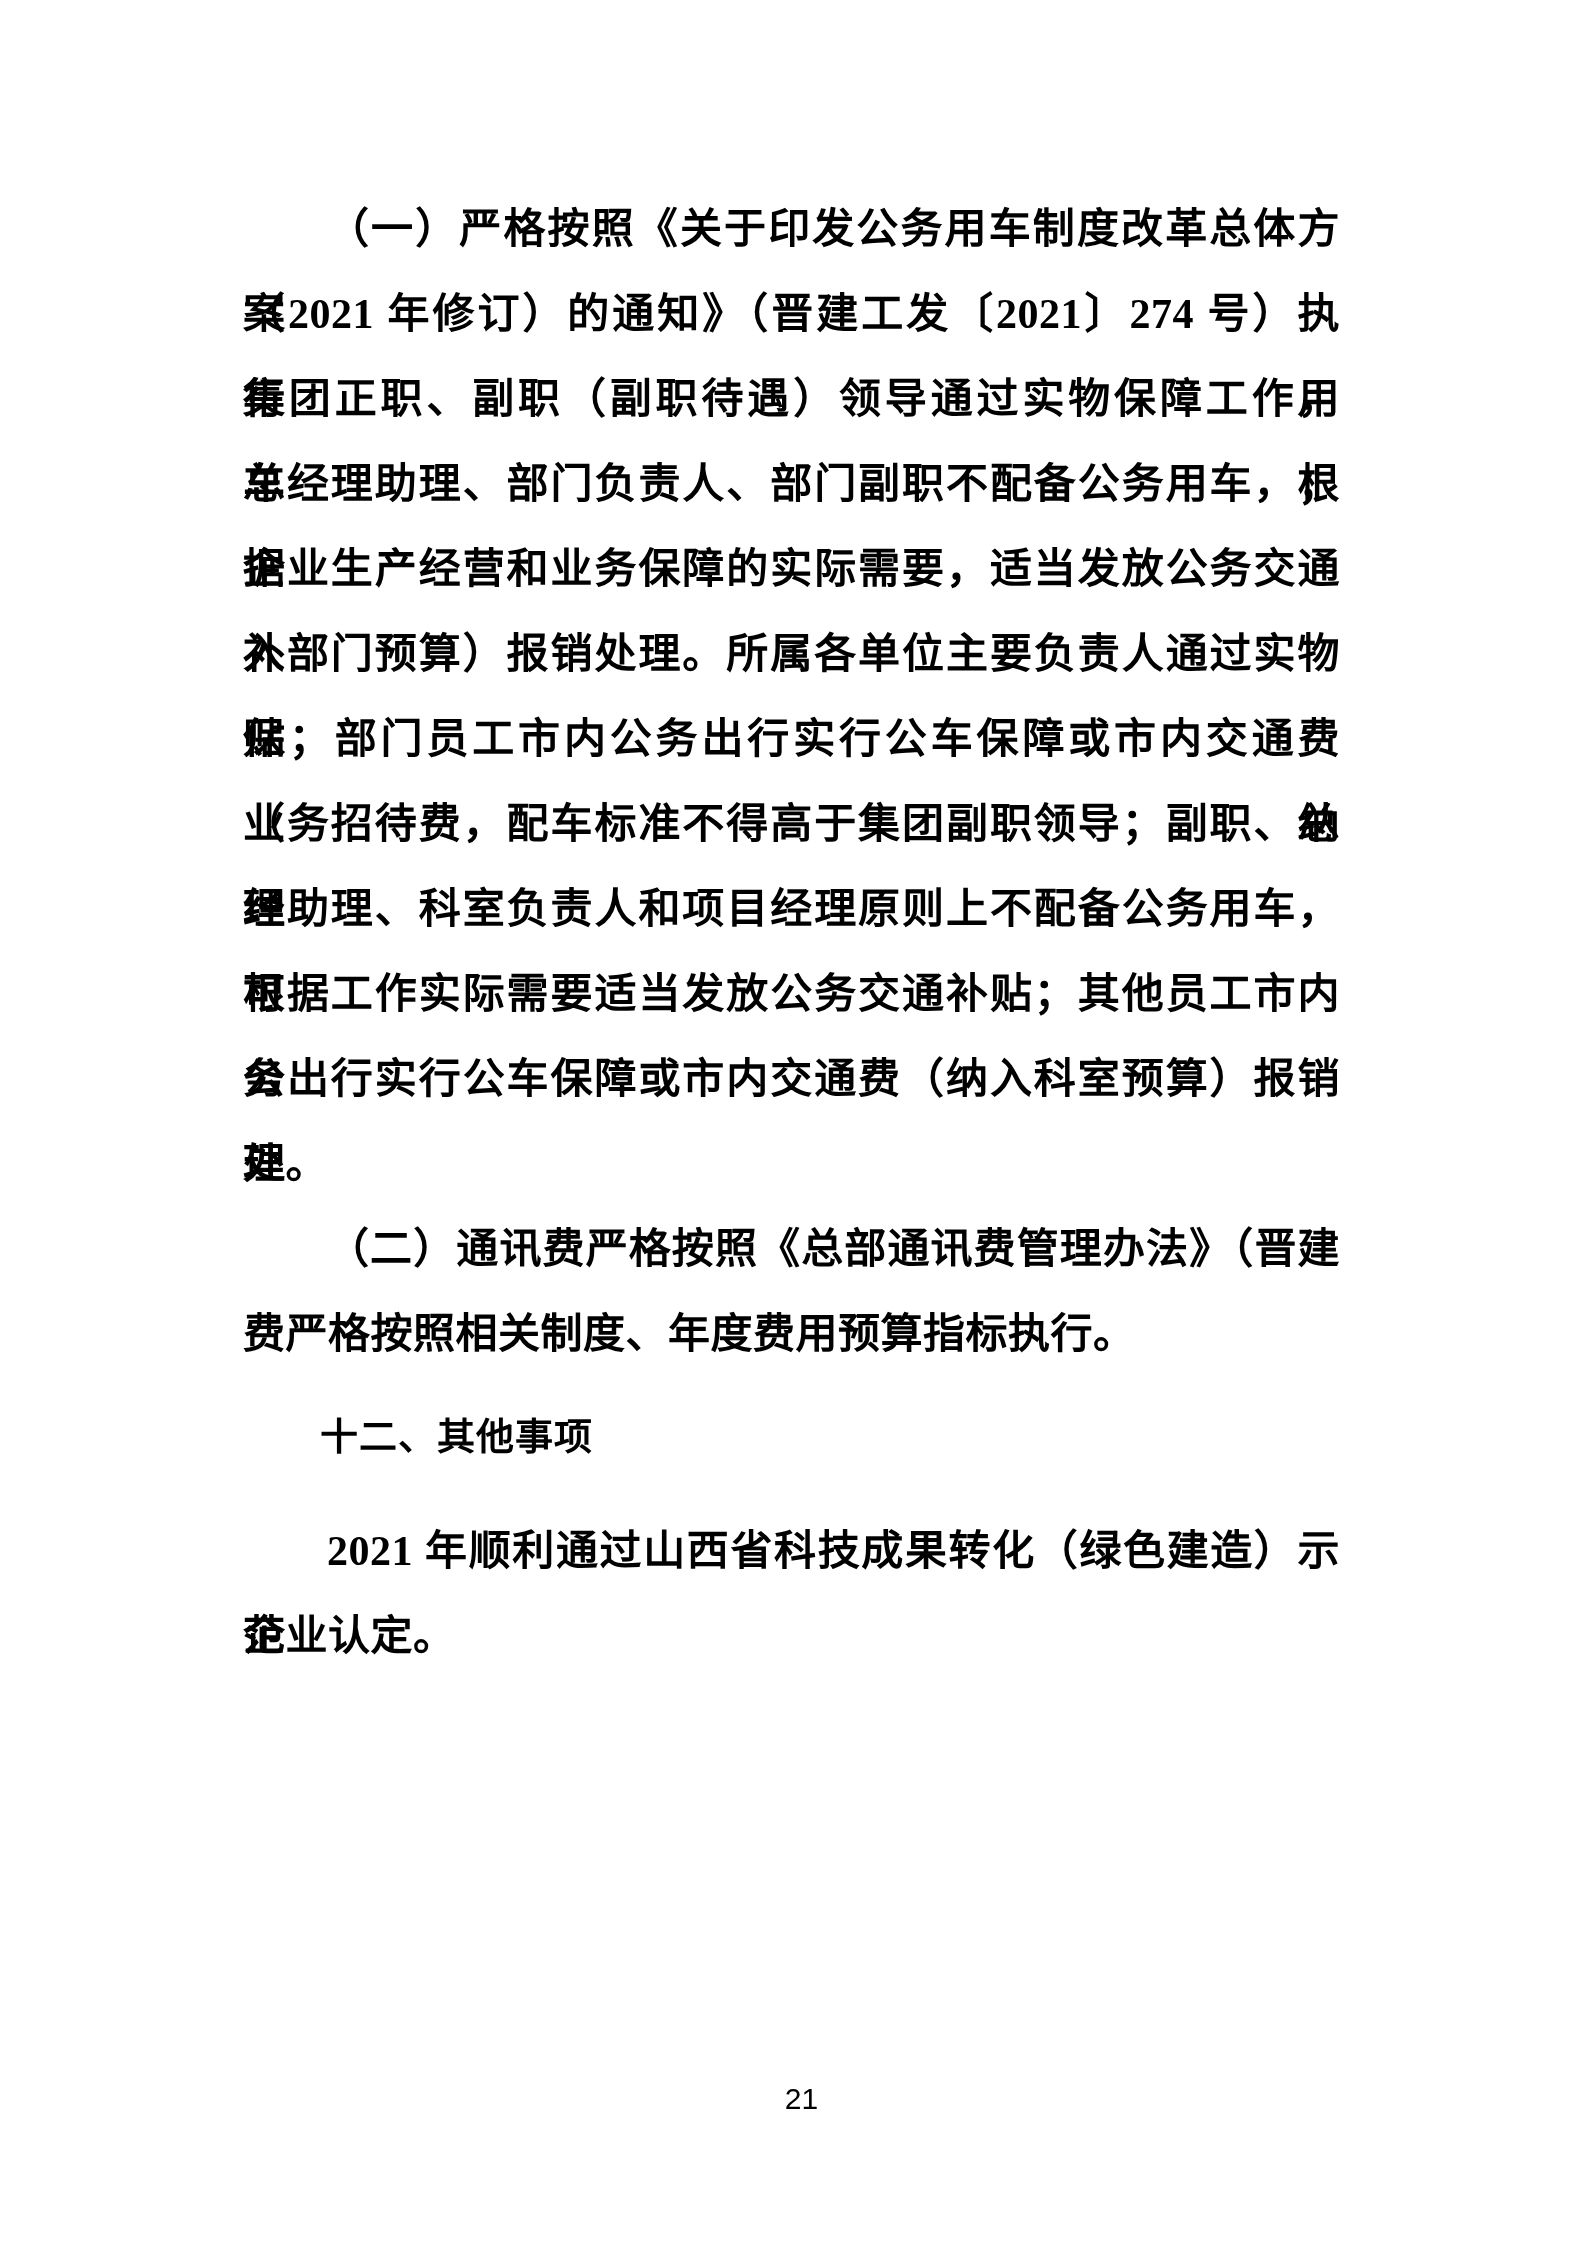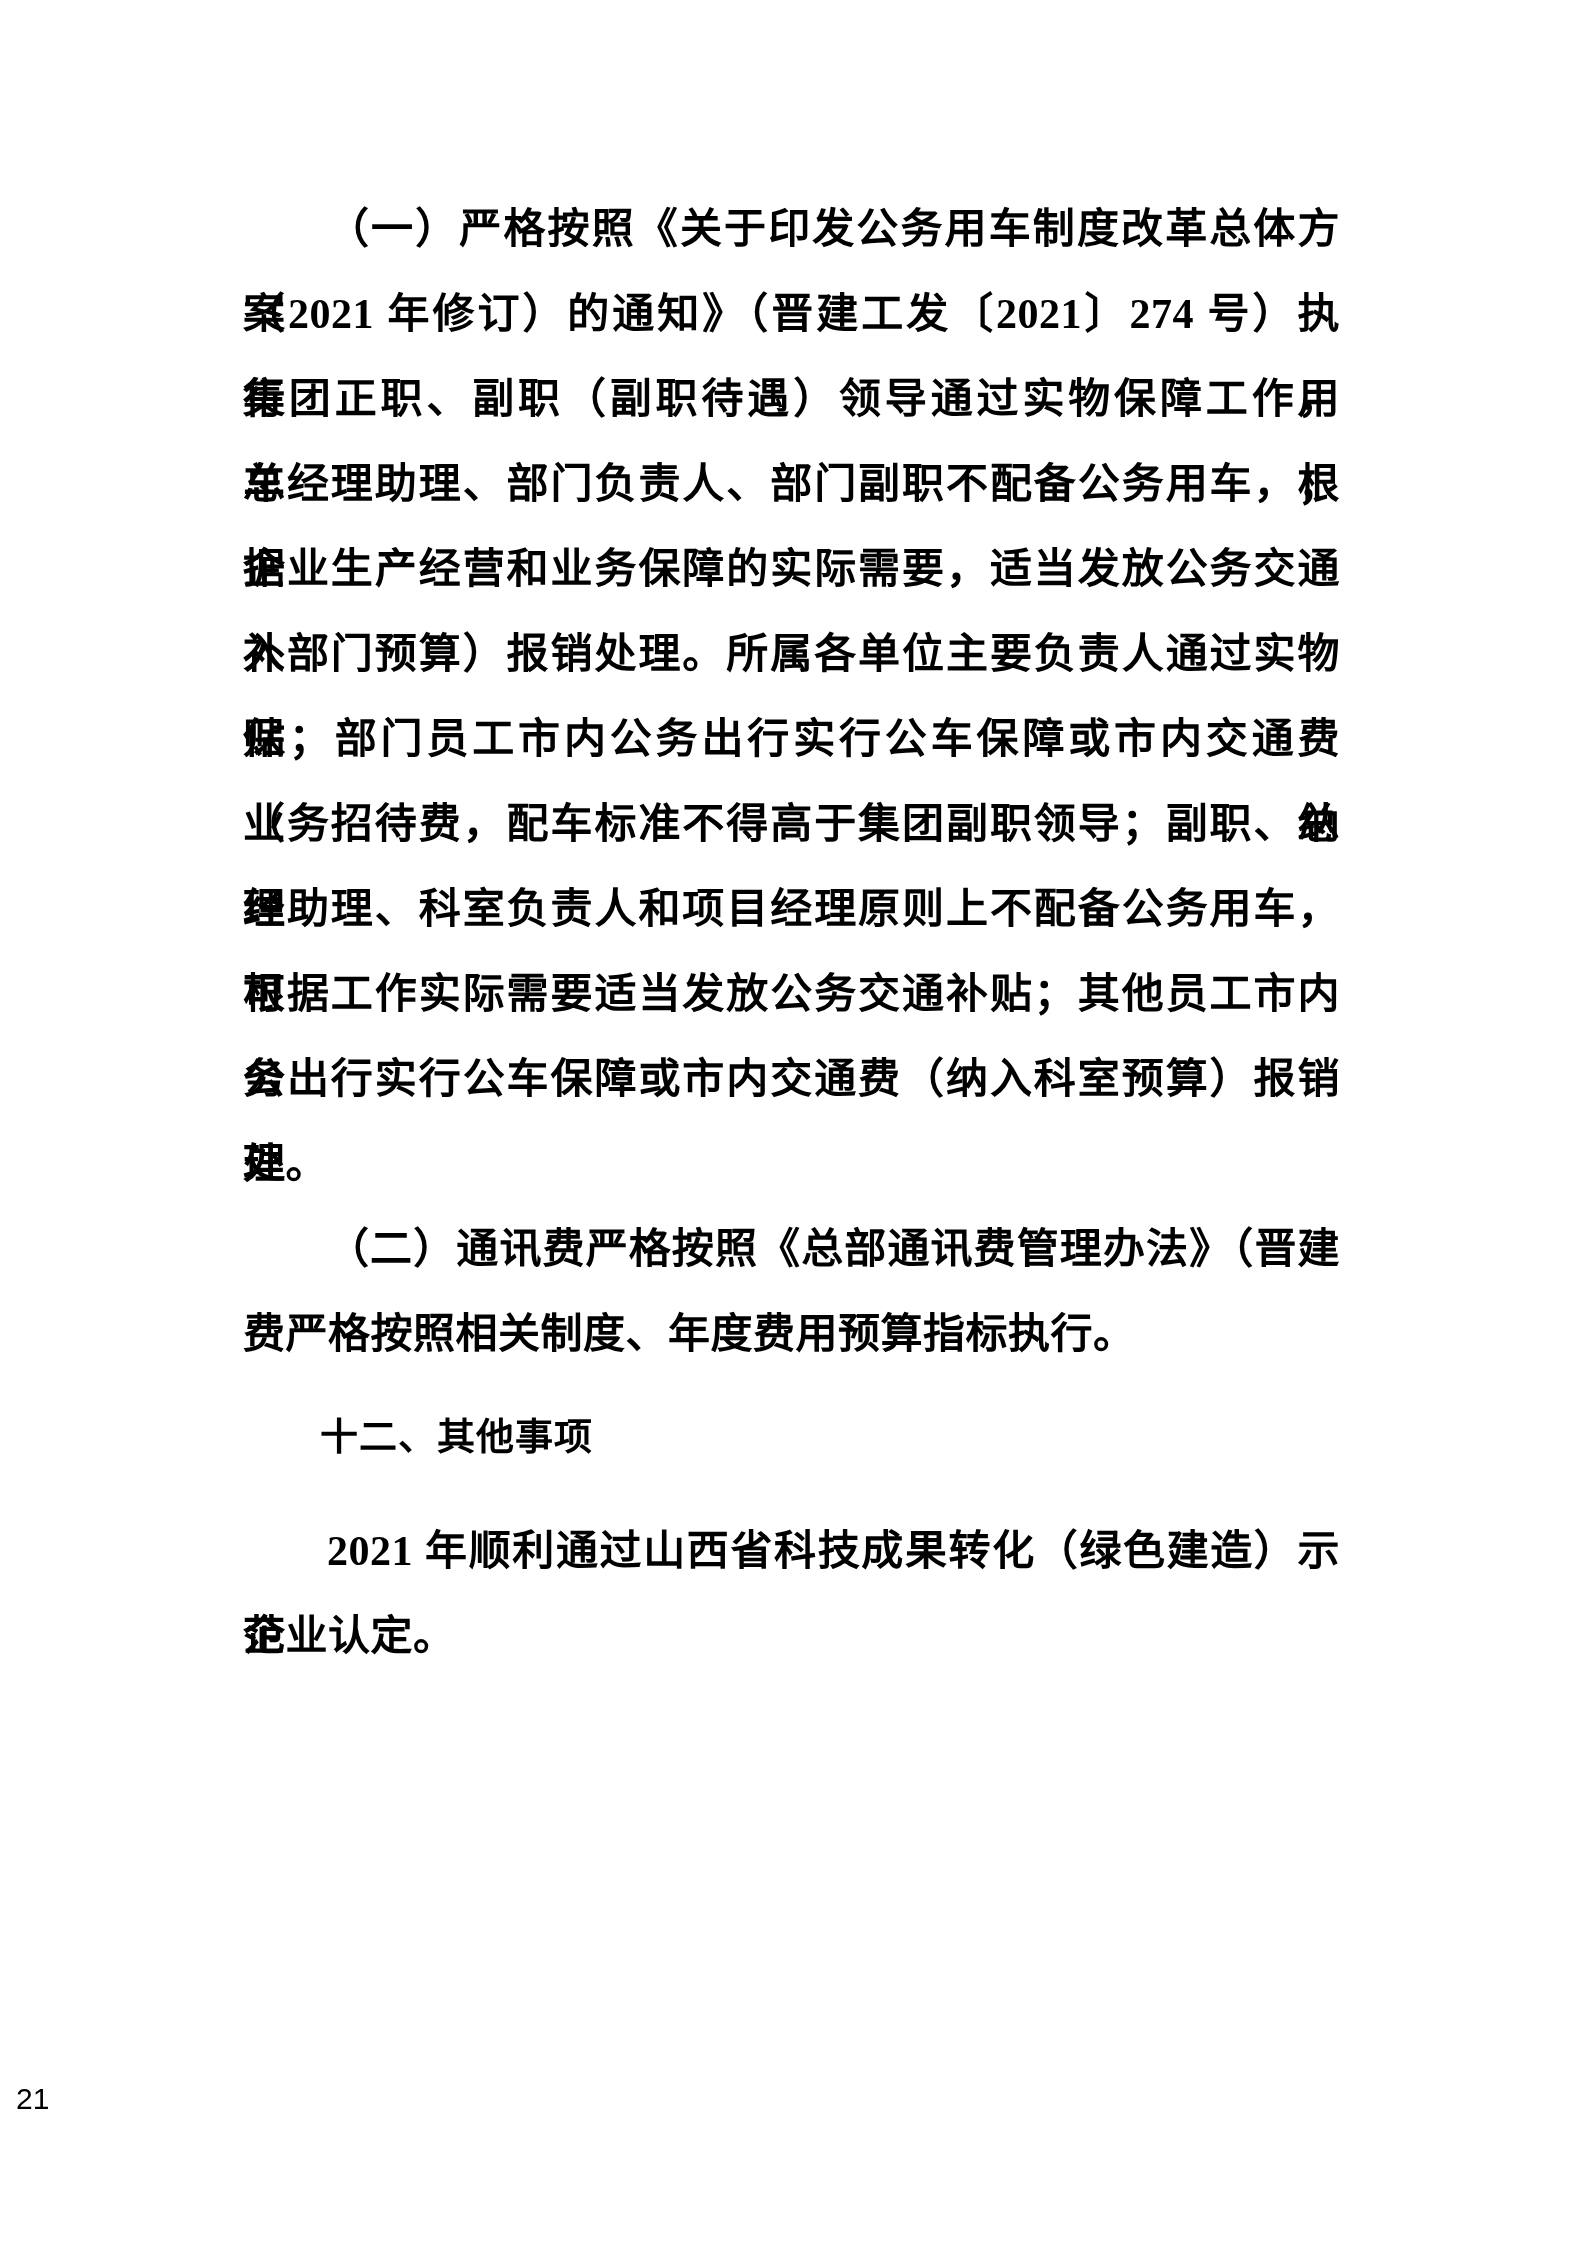--- a/index.html
+++ b/index.html
@@ -54,20 +54,21 @@
     text-indent: 77px;
     letter-spacing: 1px;
   }
   .page-number {
     position: absolute;
     left: 16px;
     right: 0;
     top: 2083px;
     height: 32px;
     line-height: 32px;
+    text-align: center;
     font-size: 30px;
     font-family: "Liberation Sans", "DejaVu Sans", sans-serif;
     color: #000000;
   }
 </style>
 </head>
 <body>
 
 <div class="page">
   <div class="text-block">

